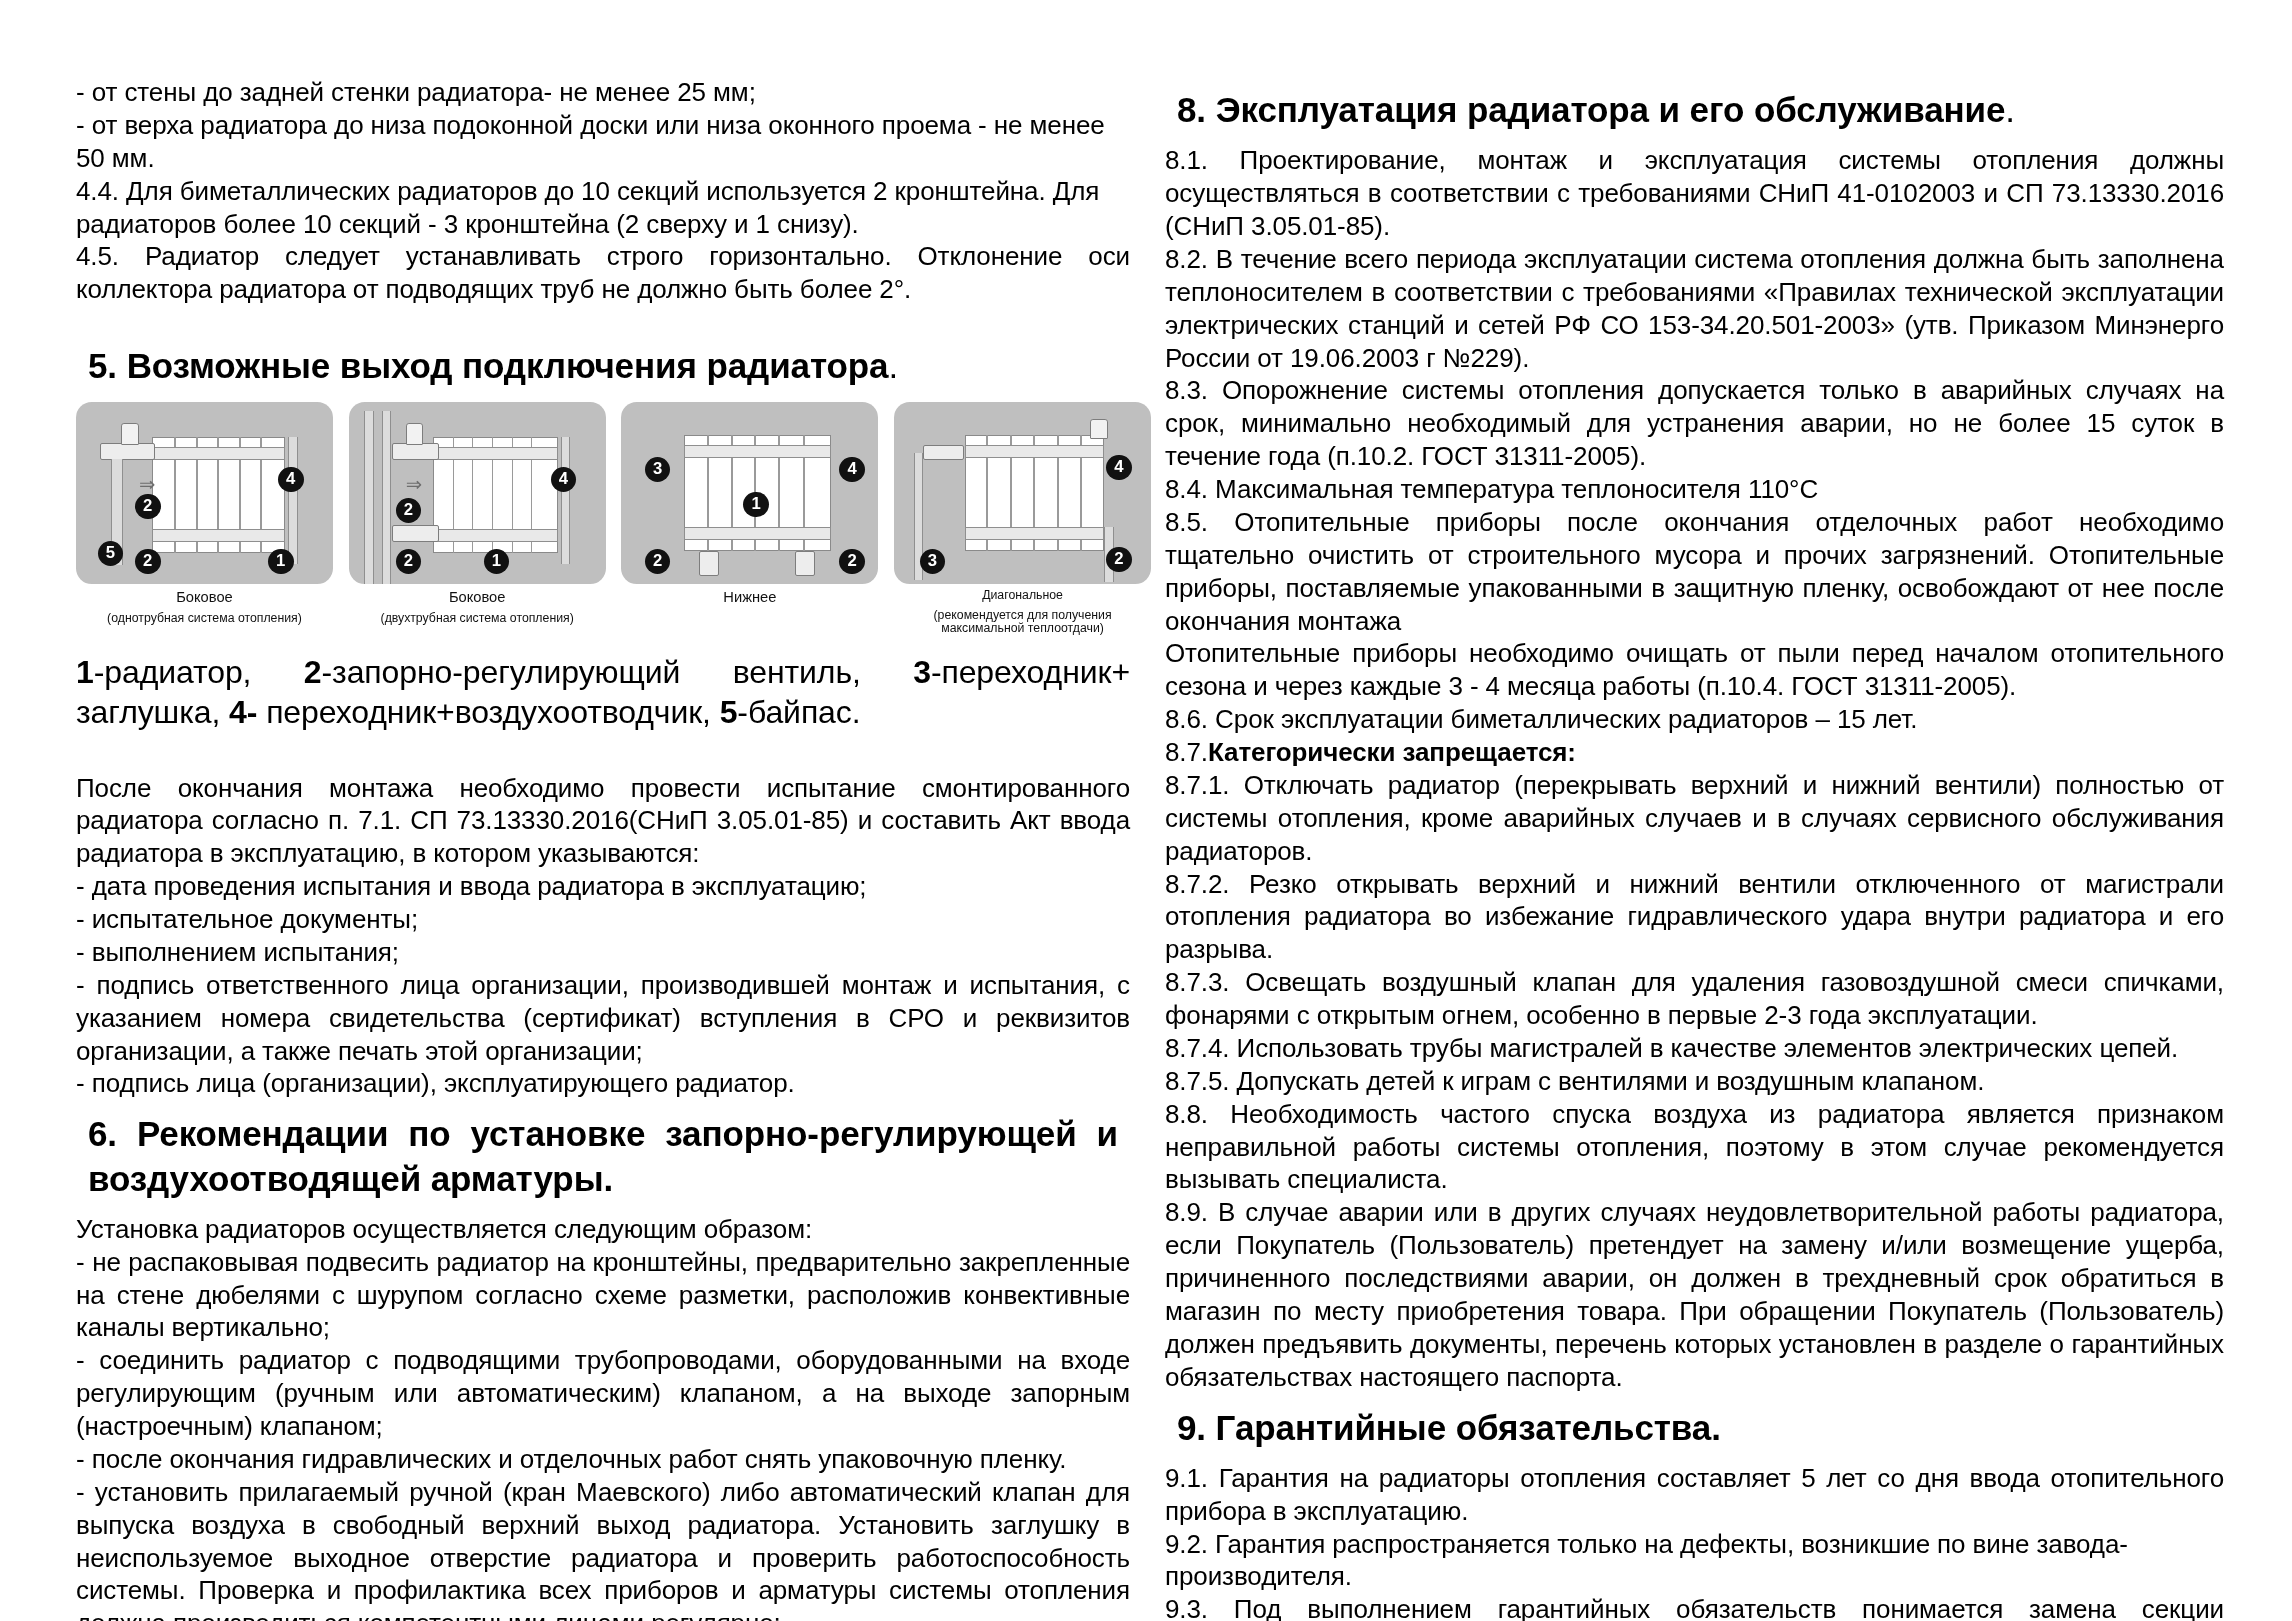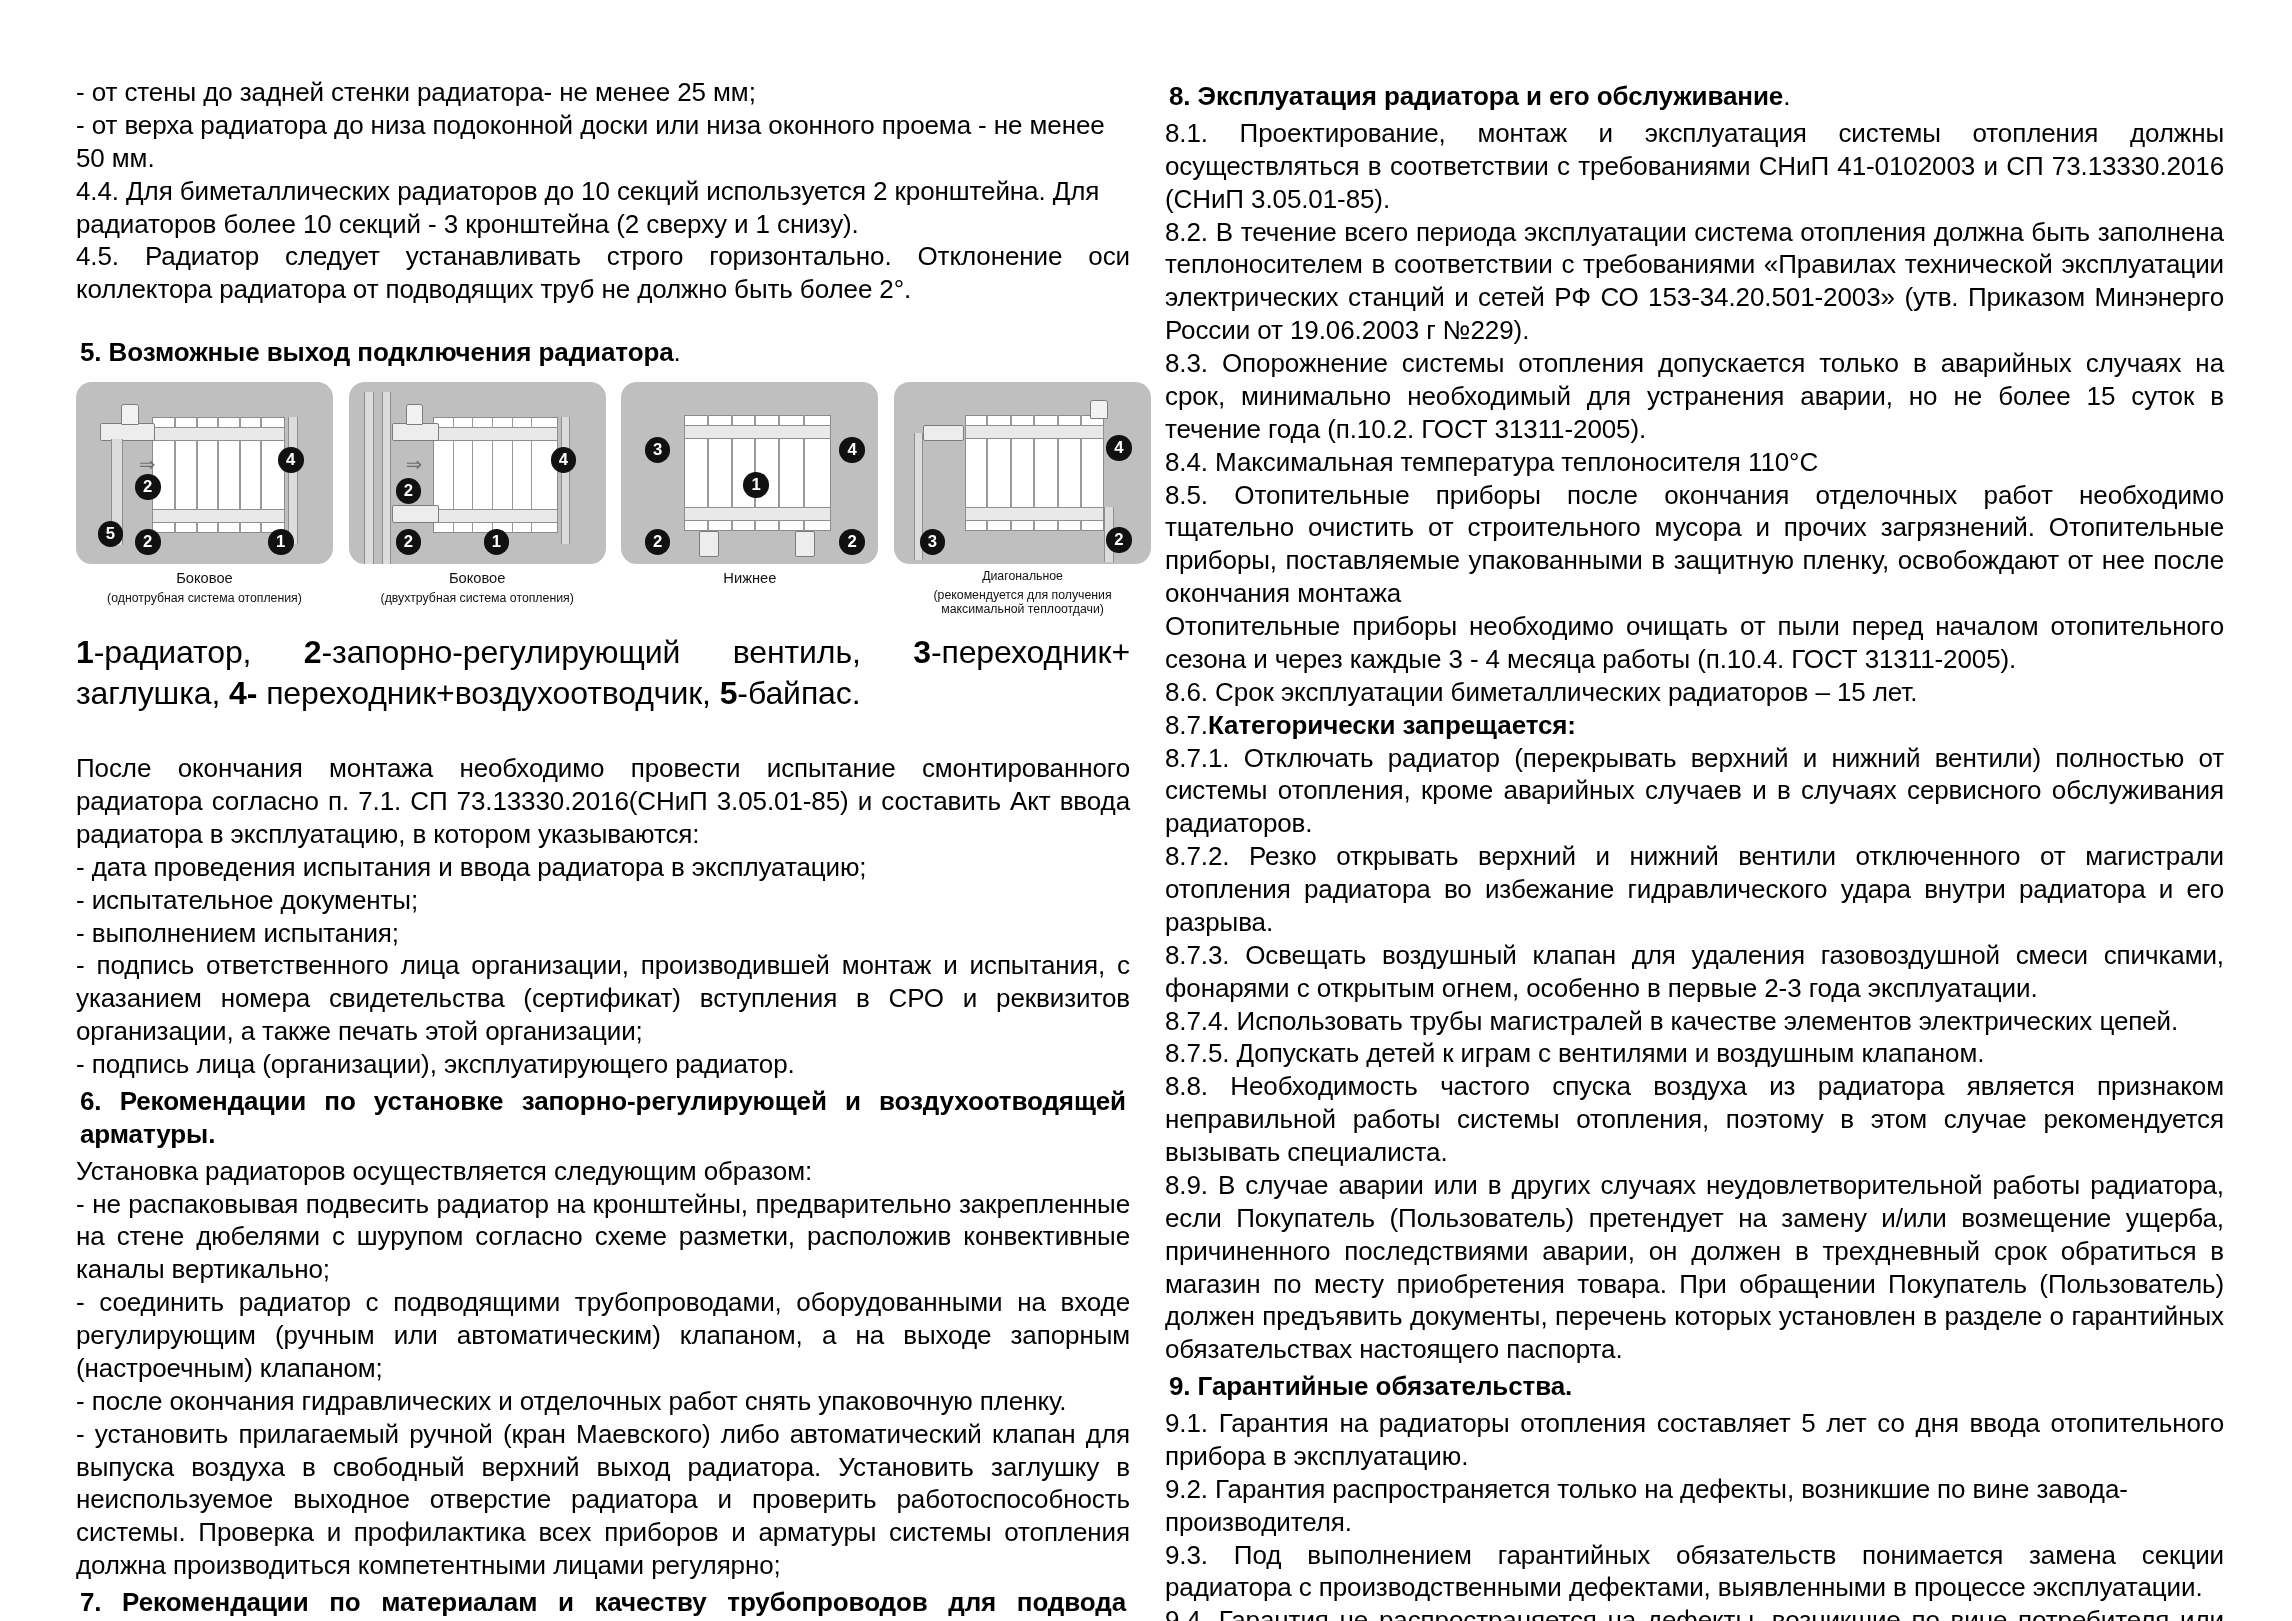--- a/index.html
+++ b/index.html
@@ -29,22 +29,22 @@
   p, .p {
     margin: 0;
     font-size: 26px;
     line-height: 1.265;
     text-align: justify;
     text-justify: inter-word;
     letter-spacing: -0.1px;
   }
   .nj { text-align: left; }
   .hdr {
-    margin: 4px;
-    font-size: 26px;
+    margin: 12px;
+    font-size: 35px;
     line-height: 1.265;
     font-weight: bold;
     text-align: justify;
   }
   .gap-md { height: 25.5px; }
   .gap-lg { height: 39px; }
 
   
   .diagram-row {
     display: flex;

